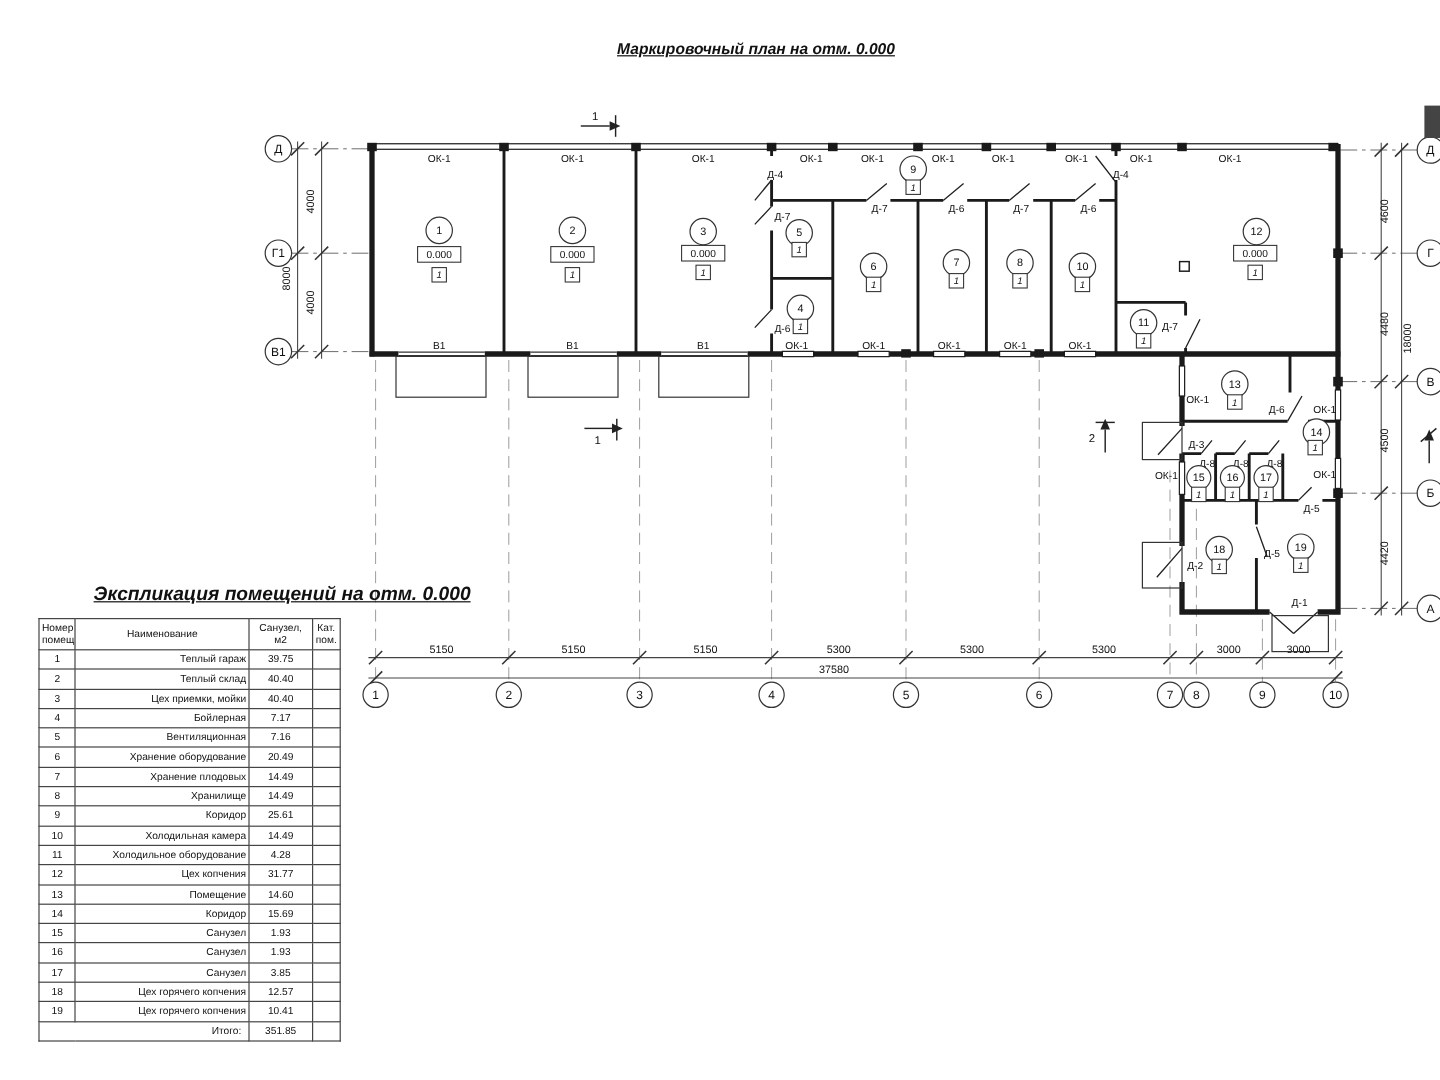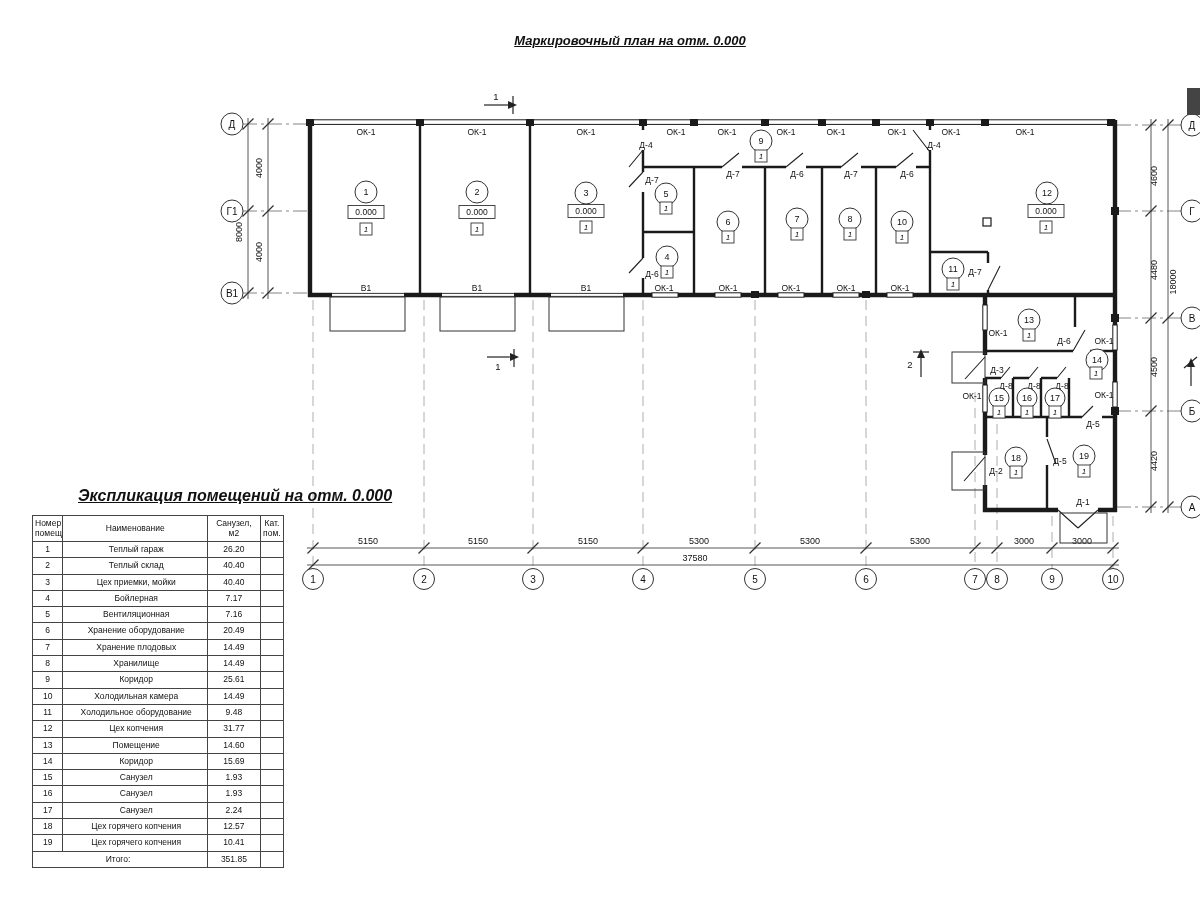--- a/index.html
+++ b/index.html
@@ -9,22 +9,22 @@
         font-family:"Liberation Sans",sans-serif;font-style:italic;font-weight:600;
         font-size:13px;text-decoration:underline;color:#111;}
   .expl-title{position:absolute;top:487px;left:58px;font-style:italic;font-weight:600;
         font-size:16px;text-decoration:underline;color:#111;margin-left:20px;}
   table.expl{position:absolute;left:32px;top:515px;width:252px;border-collapse:collapse;
         table-layout:fixed;font-size:8.5px;line-height:1.1;color:#111;}
   table.expl td,table.expl th{border:1px solid #444;padding:0 2px;font-weight:normal;
         overflow:hidden;white-space:nowrap;}
   table.expl th{height:25px;text-align:center;white-space:normal;}
   table.expl td{height:15.3px;text-align:center;}
-  table.expl td.nm{text-align:center;padding-left:4px;}
-  table.expl td.tot{padding-right:6px;}
+  table.expl td.nm{text-align:right;padding-left:4px;}
+  table.expl td.tot{text-align:right;padding-right:6px;}
   .c-num{width:30px;}.c-name{width:143px;}.c-area{width:52px;}.c-cat{width:23px;}
   svg text{font-family:"Liberation Sans",sans-serif;fill:#111;}
   .lb{font-size:8.5px;text-anchor:middle;}
   .dim{font-size:9px;text-anchor:middle;}
   .bub{font-size:9px;text-anchor:middle;}
   .axb{font-size:10px;text-anchor:middle;}
   .fin{font-size:8px;font-style:italic;text-anchor:middle;}
   .sec{font-size:9.5px;text-anchor:middle;}
 </style>
 </head>
@@ -376,21 +376,21 @@
         <th>Номер помещ.</th>
         <th>Наименование</th>
         <th>Санузел, м2</th>
         <th>Кат. пом.</th>
       </tr>
     </thead>
     <tbody>
       <tr>
           <td>1</td>
           <td class="nm">Теплый гараж</td>
-          <td>26.20</td>
+          <td>39.75</td>
           <td></td>
         </tr>
       <tr>
           <td>2</td>
           <td class="nm">Теплый склад</td>
           <td>40.40</td>
           <td></td>
         </tr>
       <tr>
           <td>3</td>
@@ -436,21 +436,21 @@
         </tr>
       <tr>
           <td>10</td>
           <td class="nm">Холодильная камера</td>
           <td>14.49</td>
           <td></td>
         </tr>
       <tr>
           <td>11</td>
           <td class="nm">Холодильное оборудование</td>
-          <td>9.48</td>
+          <td>4.28</td>
           <td></td>
         </tr>
       <tr>
           <td>12</td>
           <td class="nm">Цех копчения</td>
           <td>31.77</td>
           <td></td>
         </tr>
       <tr>
           <td>13</td>
@@ -472,21 +472,21 @@
         </tr>
       <tr>
           <td>16</td>
           <td class="nm">Санузел</td>
           <td>1.93</td>
           <td></td>
         </tr>
       <tr>
           <td>17</td>
           <td class="nm">Санузел</td>
-          <td>2.24</td>
+          <td>3.85</td>
           <td></td>
         </tr>
       <tr>
           <td>18</td>
           <td class="nm">Цех горячего копчения</td>
           <td>12.57</td>
           <td></td>
         </tr>
       <tr>
           <td>19</td>

